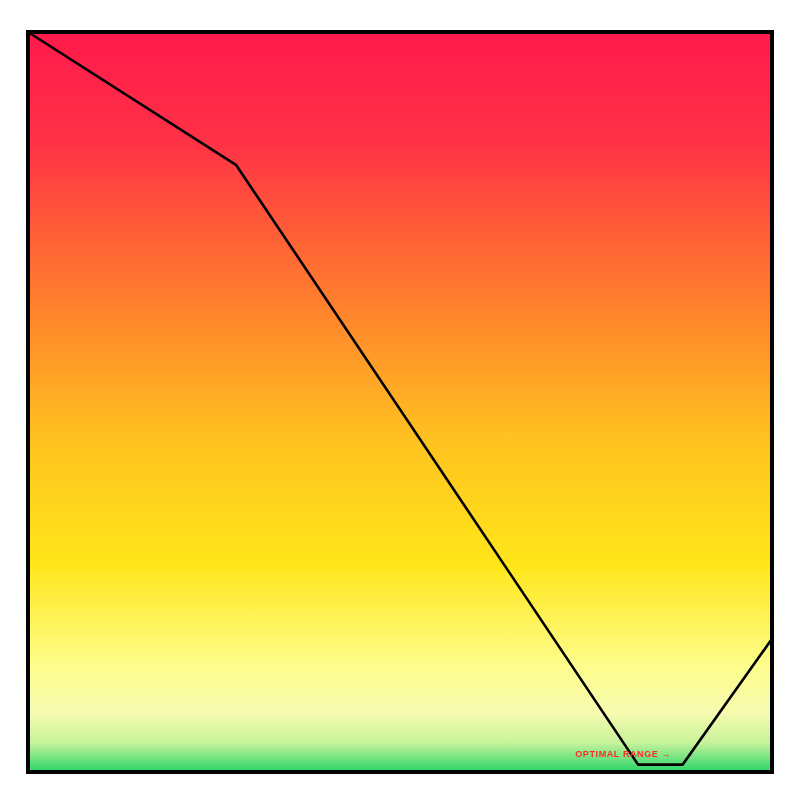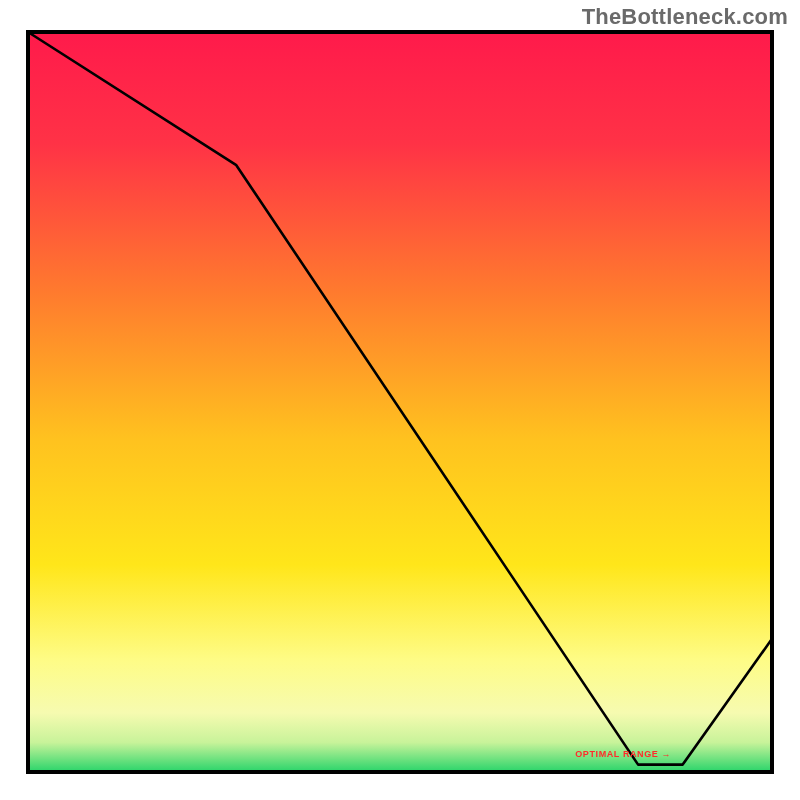--- a/index.html
+++ b/index.html
@@ -26,21 +26,20 @@
     letter-spacing: 0.2px;
   }
   svg {
     display: block;
   }
 </style>
 </head>
 <body>
 
 <div class="stage">
-  <div class="watermark">TheBottleneck.com</div>
 
   <svg id="chart-svg" width="800" height="800">
     <defs>
       <linearGradient id="bg-grad" x1="0" y1="0" x2="0" y2="1">
           <stop offset="0%" stop-color="#ff1a4b"></stop>
           <stop offset="15%" stop-color="#ff3246"></stop>
           <stop offset="35%" stop-color="#ff7a2e"></stop>
           <stop offset="55%" stop-color="#ffc21f"></stop>
           <stop offset="72%" stop-color="#ffe61a"></stop>
           <stop offset="85%" stop-color="#fefc87"></stop>

